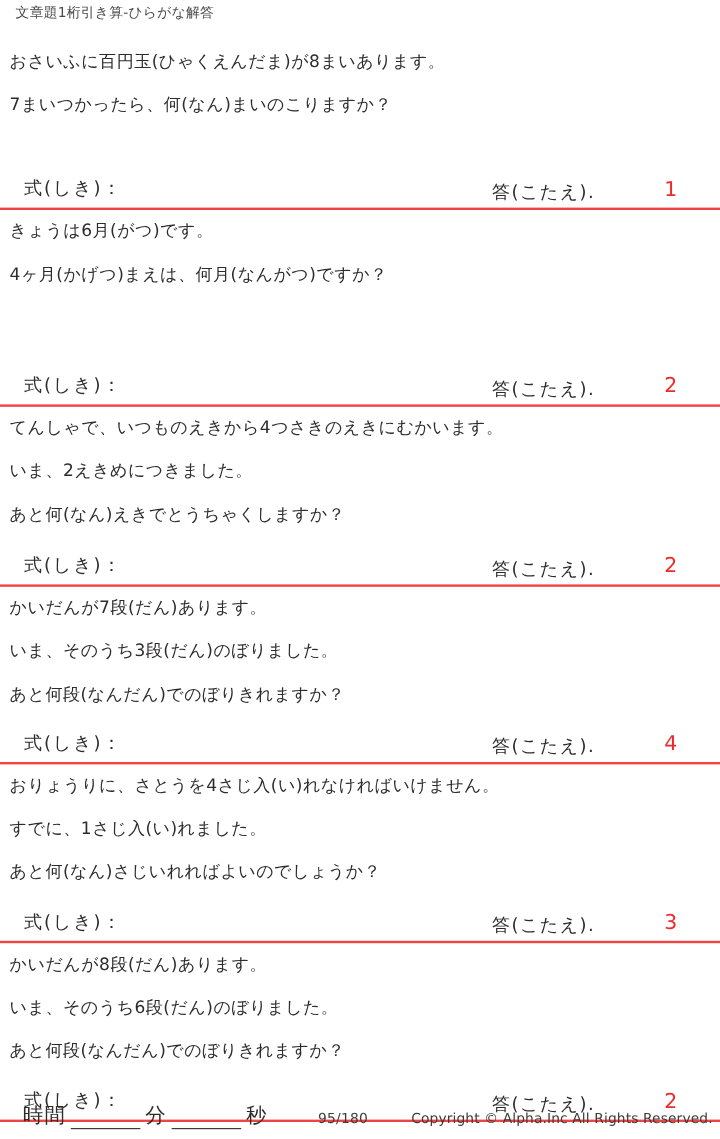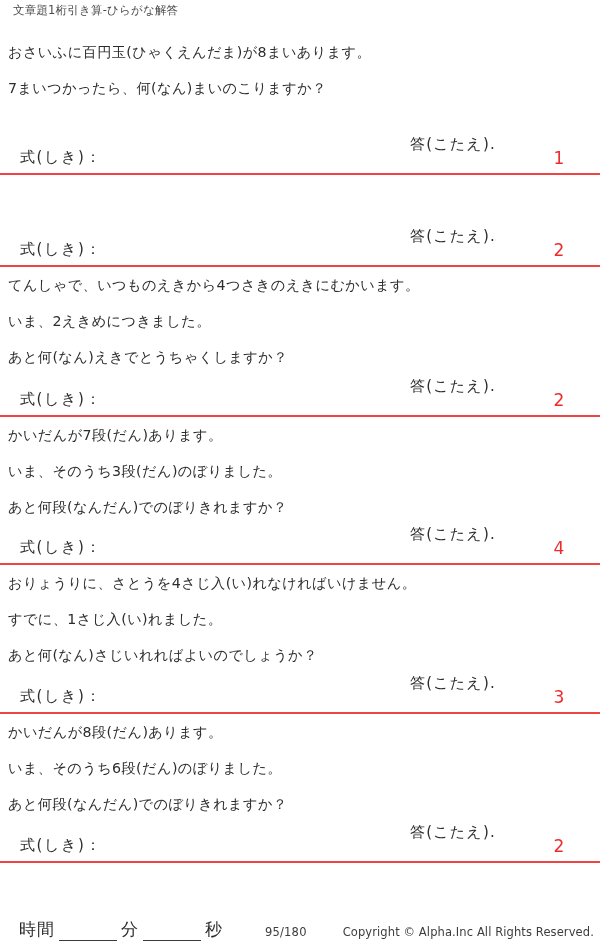--- a/index.html
+++ b/index.html
@@ -81,21 +81,21 @@
     bottom: 6px;
     font-size: 15px;
     letter-spacing: 1.6px;
     color: #2e2b2b;
     white-space: nowrap;
   }
 
   .kotae-label {
     position: absolute;
     left: 410px;
-    bottom: 19px;
+    bottom: 3px;
     font-size: 15px;
     letter-spacing: 1.2px;
     color: #2e2b2b;
     white-space: nowrap;
   }
 
   .answer-value {
     position: absolute;
     left: 540px;
     width: 38px;
@@ -166,20 +166,24 @@
           <div class="problem-line">7まいつかったら、何(なん)まいのこりますか？</div>
         </div>
         <div class="gap" style="height: 31px;"></div>
         <div class="answer-row">
           <div class="shiki-label">式(しき)：</div>
           <div class="kotae-label">答(こたえ).</div>
           <div class="answer-value">1</div>
         </div>
       </div>
       <div class="problem-block">
+        <div class="problem-lines">
+          <div class="problem-line">きょうは6月(がつ)です。</div>
+          <div class="problem-line">4ヶ月(かげつ)まえは、何月(なんがつ)ですか？</div>
+        </div>
         <div class="gap" style="height: 54px;"></div>
         <div class="answer-row">
           <div class="shiki-label">式(しき)：</div>
           <div class="kotae-label">答(こたえ).</div>
           <div class="answer-value">2</div>
         </div>
       </div>
       <div class="problem-block">
         <div class="problem-lines">
           <div class="problem-line">てんしゃで、いつものえきから4つさきのえきにむかいます。</div>

